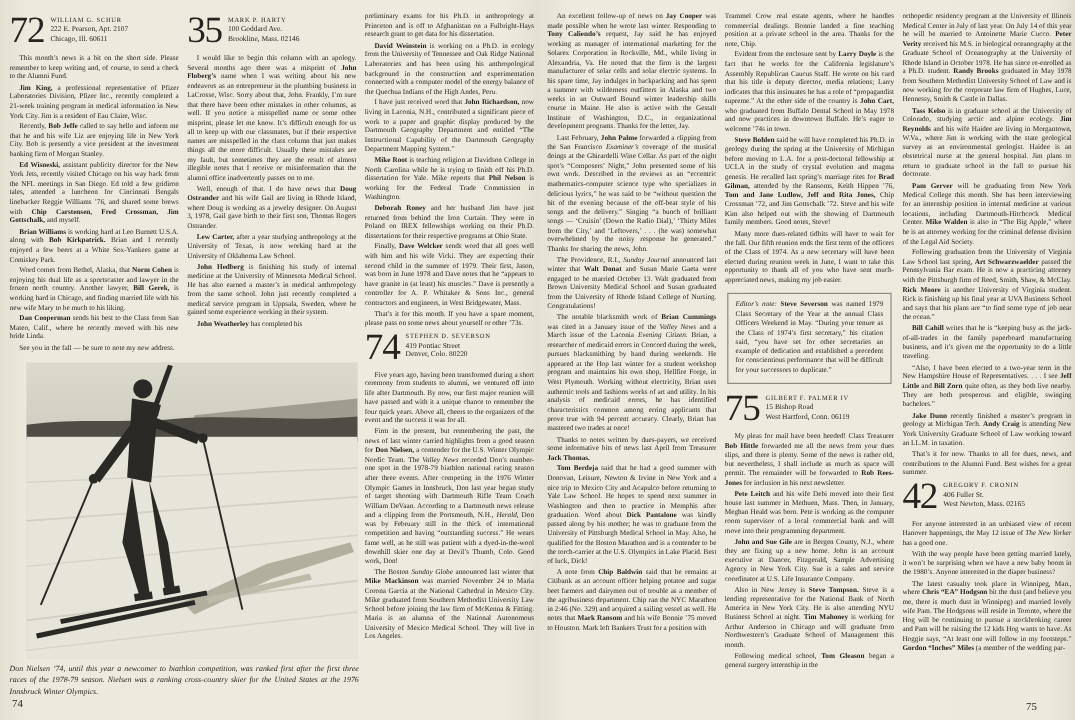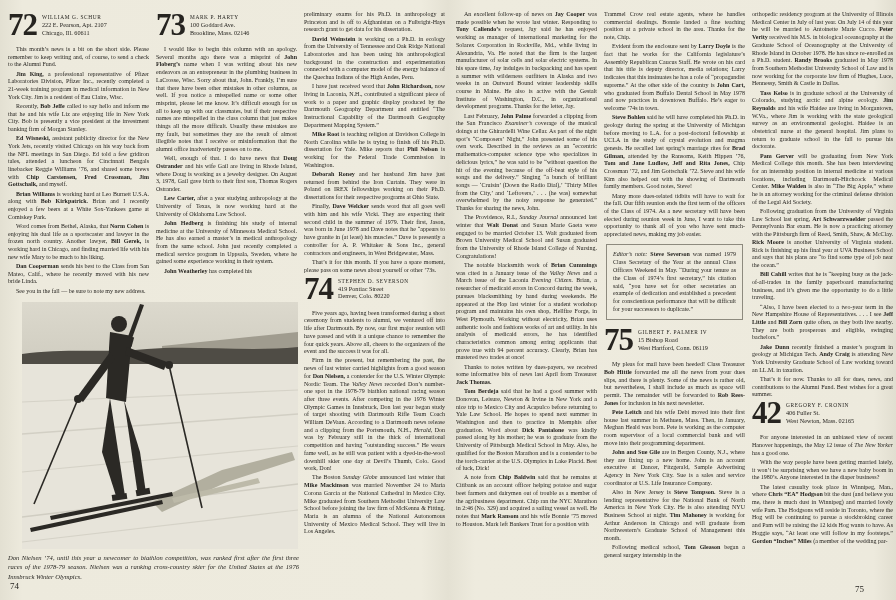--- a/index.html
+++ b/index.html
@@ -11,21 +11,21 @@
     -webkit-font-smoothing:antialiased;
   }
   .col{
     position:absolute;top:11px;width:141px;height:582px;overflow:hidden;
     font-size:6px;line-height:7.7px;text-align:justify;
   }
   .col p{margin:0 0 1.5px 0;text-indent:8px;}
   .col p.noindent{text-indent:0;}
   .col b{font-weight:bold;}
   .class-header{display:flex;gap:5px;align-items:flex-start;margin:1px 0 8px 0;text-align:left;}
-  .class-year{font-size:31px;line-height:26px;font-weight:700;letter-spacing:-1px;}
+  .class-year{font-size:31px;line-height:26px;font-weight:400;letter-spacing:-1px;}
   .class-secretary{padding-top:2px;}
   .sec-name{font-size:5.4px;letter-spacing:.6px;line-height:7px;}
   .sec-addr{font-size:6.2px;line-height:7.6px;}
   .note-box{
     border:1px solid #8d8a7e;padding:6px 6px 5px 6px;margin:5px 2px 7px 2px;
     font-size:6px;line-height:7.9px;text-align:justify;
   }
   #photo{
     position:absolute;left:22px;top:302px;width:276px;height:247px;
     background:#dddace;
@@ -55,21 +55,21 @@
     <p><b>Jim King,</b> a professional representative of Pfizer Laboratories Division, Pfizer Inc., recently completed a 21-week training program in medical information in New York City. Jim is a resident of Eau Claire, Wisc.</p>
     <p>Recently, <b>Bob Jeffe</b> called to say hello and inform me that he and his wife Liz are enjoying life in New York City. Bob is presently a vice president at the investment banking firm of Morgan Stanley.</p>
     <p><b>Ed Wisneski,</b> assistant publicity director for the New York Jets, recently visited Chicago on his way back from the NFL meetings in San Diego. Ed told a few gridiron tales, attended a luncheon for Cincinnati Bengals linebacker Reggie Williams ’76, and shared some brews with <b>Chip Carstensen, Fred Crossman, Jim Gottschalk,</b> and myself.</p>
     <p><b>Brian Williams</b> is working hard at Leo Burnett U.S.A. along with <b>Bob Kirkpatrick.</b> Brian and I recently enjoyed a few beers at a White Sox-Yankees game at Comiskey Park.</p>
     <p>Word comes from Bethel, Alaska, that <b>Norm Cohen</b> is enjoying his dual life as a sportscaster and lawyer in the frozen north country. Another lawyer, <b>Bill Gerek,</b> is working hard in Chicago, and finding married life with his new wife Mary to be much to his liking.</p>
     <p><b>Dan Cooperman</b> sends his best to the Class from San Mateo, Calif., where he recently moved with his new bride Linda.</p>
     <p>See you in the fall — be sure to note my new address.</p>
   </div>
 <div class="col" style="left:156px">
     <div class="class-header">
-      <div class="class-year">73</div>
+      <div class="class-year">35</div>
       <div class="class-secretary">
         <div class="sec-name">MARK P. HARTY</div>
         <div class="sec-addr">100 Goddard Ave.</div>
         <div class="sec-addr">Brookline, Mass. 02146</div>
       </div>
     </div>
     <p>I would like to begin this column with an apology. Several months ago there was a misprint of <b>John Floberg’s</b> name when I was writing about his new endeavors as an entrepreneur in the plumbing business in LaCrosse, Wisc. Sorry about that, John. Frankly, I’m sure that there have been other mistakes in other columns, as well. If you notice a misspelled name or some other misprint, please let me know. It’s difficult enough for us all to keep up with our classmates, but if their respective names are misspelled in the class column that just makes things all the more difficult. Usually these mistakes are my fault, but sometimes they are the result of almost illegible notes that I receive or misinformation that the alumni office inadvertently passes on to me.</p>
     <p>Well, enough of that. I do have news that <b>Doug Ostrander</b> and his wife Gail are living in Rhode Island, where Doug is working as a jewelry designer. On August 3, 1978, Gail gave birth to their first son, Thomas Rogers Ostrander.</p>
     <p><b>Lew Carter,</b> after a year studying anthropology at the University of Texas, is now working hard at the University of Oklahoma Law School.</p>
     <p><b>John Hedberg</b> is finishing his study of internal medicine at the University of Minnesota Medical School. He has also earned a master’s in medical anthropology from the same school. John just recently completed a medical service program in Uppsala, Sweden, where he gained some experience working in their system.</p>

